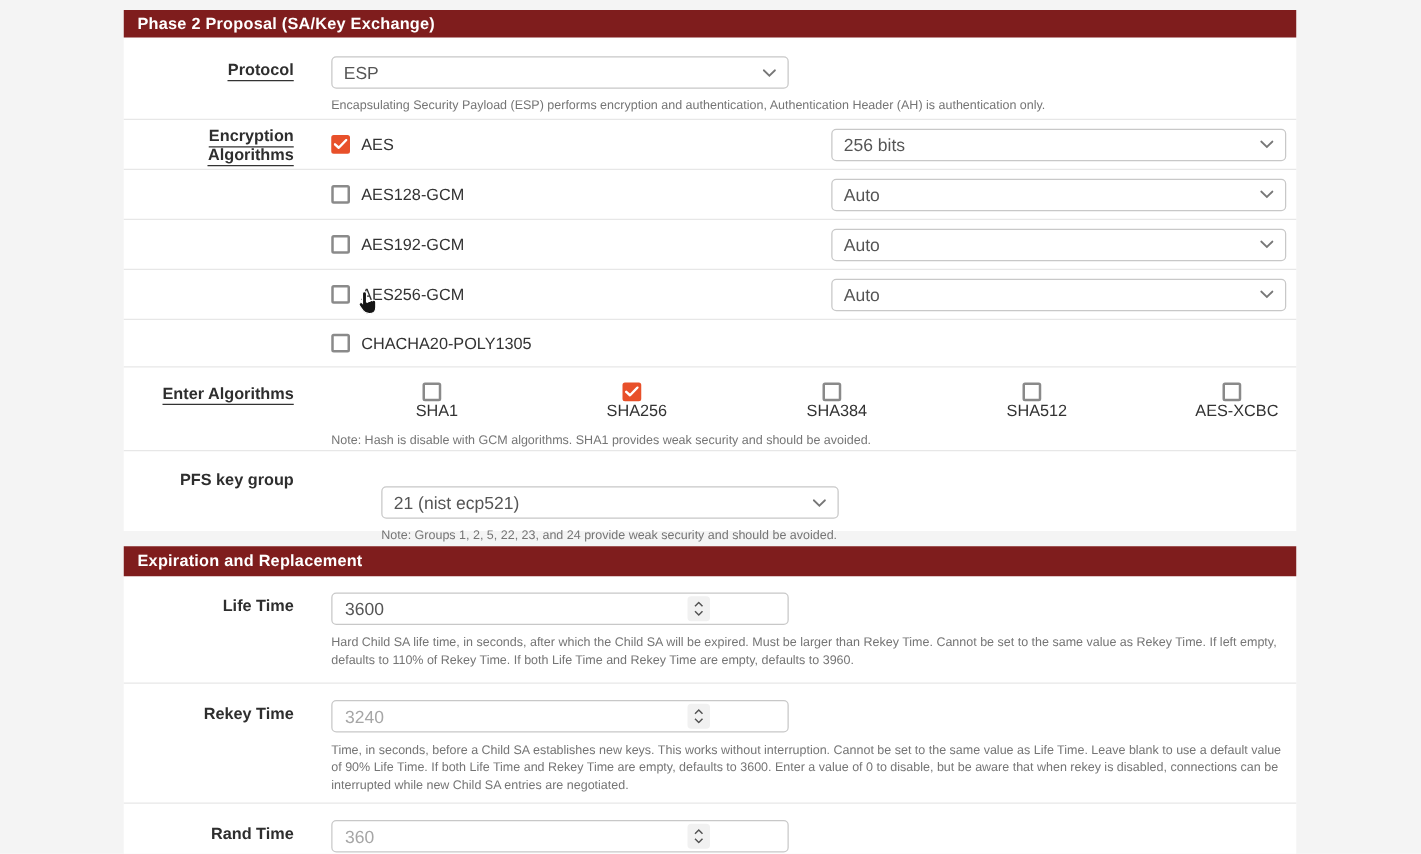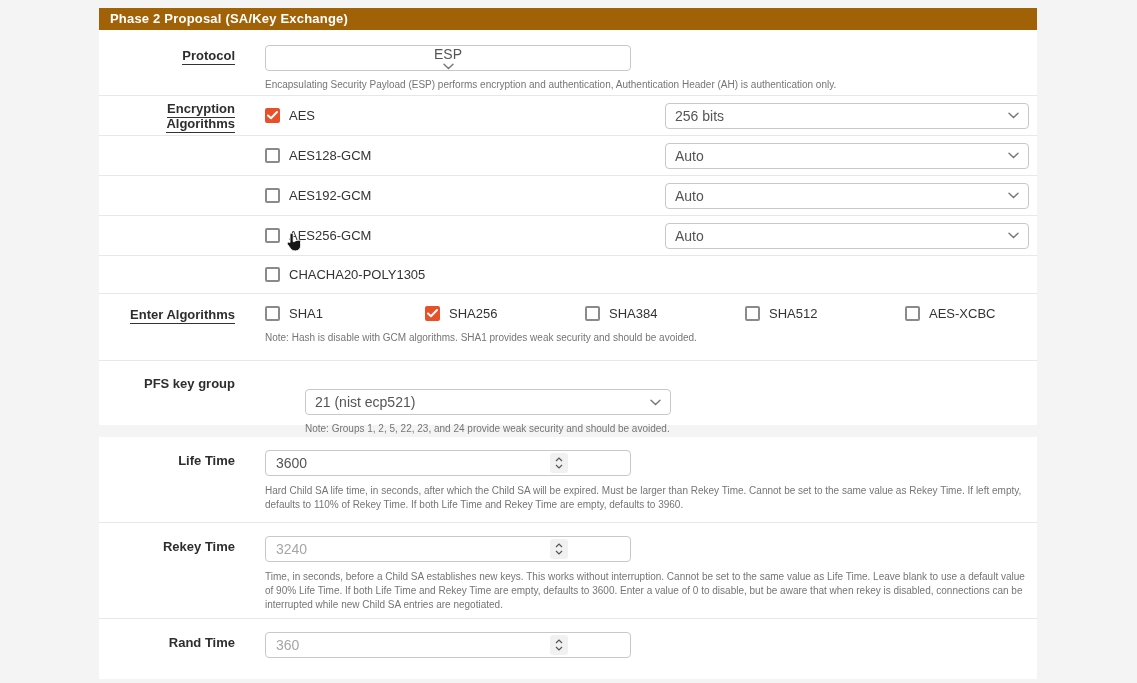--- a/index.html
+++ b/index.html
@@ -6,21 +6,21 @@
   html,body { width:1137px; height:683px; overflow:hidden; }
   body {
     background:#f4f4f4;
     font-family:"Liberation Sans", sans-serif;
     color:#2e2e2e;
     position:relative;
   }
   .wrap { margin-left:99px; width:938px; padding-top:8px; }
   .panel { background:#fff; }
   .panel-heading {
-    background:#a16207; color:#fff;
+    background:#7f1d1d; color:#fff;
     font-size:13px; font-weight:bold;
     height:22px; line-height:22px; padding:0 11px;
     letter-spacing:.2px;
   }
   .form-row { display:flex; border-bottom:1px solid #e7e7e7; }
   .form-row.last { border-bottom:none; }
   .col-label {
     width:136px; flex:0 0 136px; text-align:right;
     font-size:13px; font-weight:bold; color:#2e2e2e;
   }
@@ -47,28 +47,28 @@
   .cb.checked { background:#e8502a; border-color:#e8502a; }
   .cb.checked svg { display:block; }
   .cb-label { margin-left:9px; font-size:13px; color:#333; }
 
   
   .enc-row { height:40px; align-items:center; }
   .enc-row .col-content { display:flex; align-items:center; }
   .enc-select { width:364px; margin-left:auto; }
   .row-protocol { height:66px; }
   .row-protocol .col-label { padding-top:18px; }
-  .sel-protocol { width:366px; margin-top:15px;flex-direction:column; }
+  .sel-protocol { width:366px; margin-top:15px; }
   .row-protocol .help-text { margin-top:7px; }
   .enc-row .col-label { padding-top:0; }
   .row-chacha { height:38px; }
   .row-hash { height:67px; }
   .row-hash .col-label { padding-top:13px; }
   .hash-line { display:flex; padding-top:12px; }
-  .hash-item { width:160px; }
+  .hash-item { width:160px;flex-direction:column; }
   .row-hash .help-text { margin-top:10px; }
   .row-pfs { height:64px;gap:40px; }
   .row-pfs .col-label { padding-top:15px; }
   .sel-pfs { width:366px; margin-top:28px; }
   .row-pfs .help-text { margin-top:7px; }
 
   .gap { height:12px; background:#f4f4f4; }
 
   
   .row-life { height:86px; }
@@ -258,20 +258,21 @@
           </span>
         </div>
         <div class="help-text">Note: Groups 1, 2, 5, 22, 23, and 24 provide weak security and should be avoided.</div>
       </div>
     </div>
   </div>
 
   <div class="gap"></div>
 
   <div class="panel">
+    <div class="panel-heading" style="height:24px; line-height:24px;">Expiration and Replacement</div>
 
     <div class="form-row row-life">
       <div class="col-label">
         <span>Life Time</span>
       </div>
       <div class="col-content">
         <div class="input-wrap">
           <input class="num-input" type="text" value="3600" style="">
           <div class="spinner">
             <svg width="8" height="5" viewBox="0 0 8 5">

